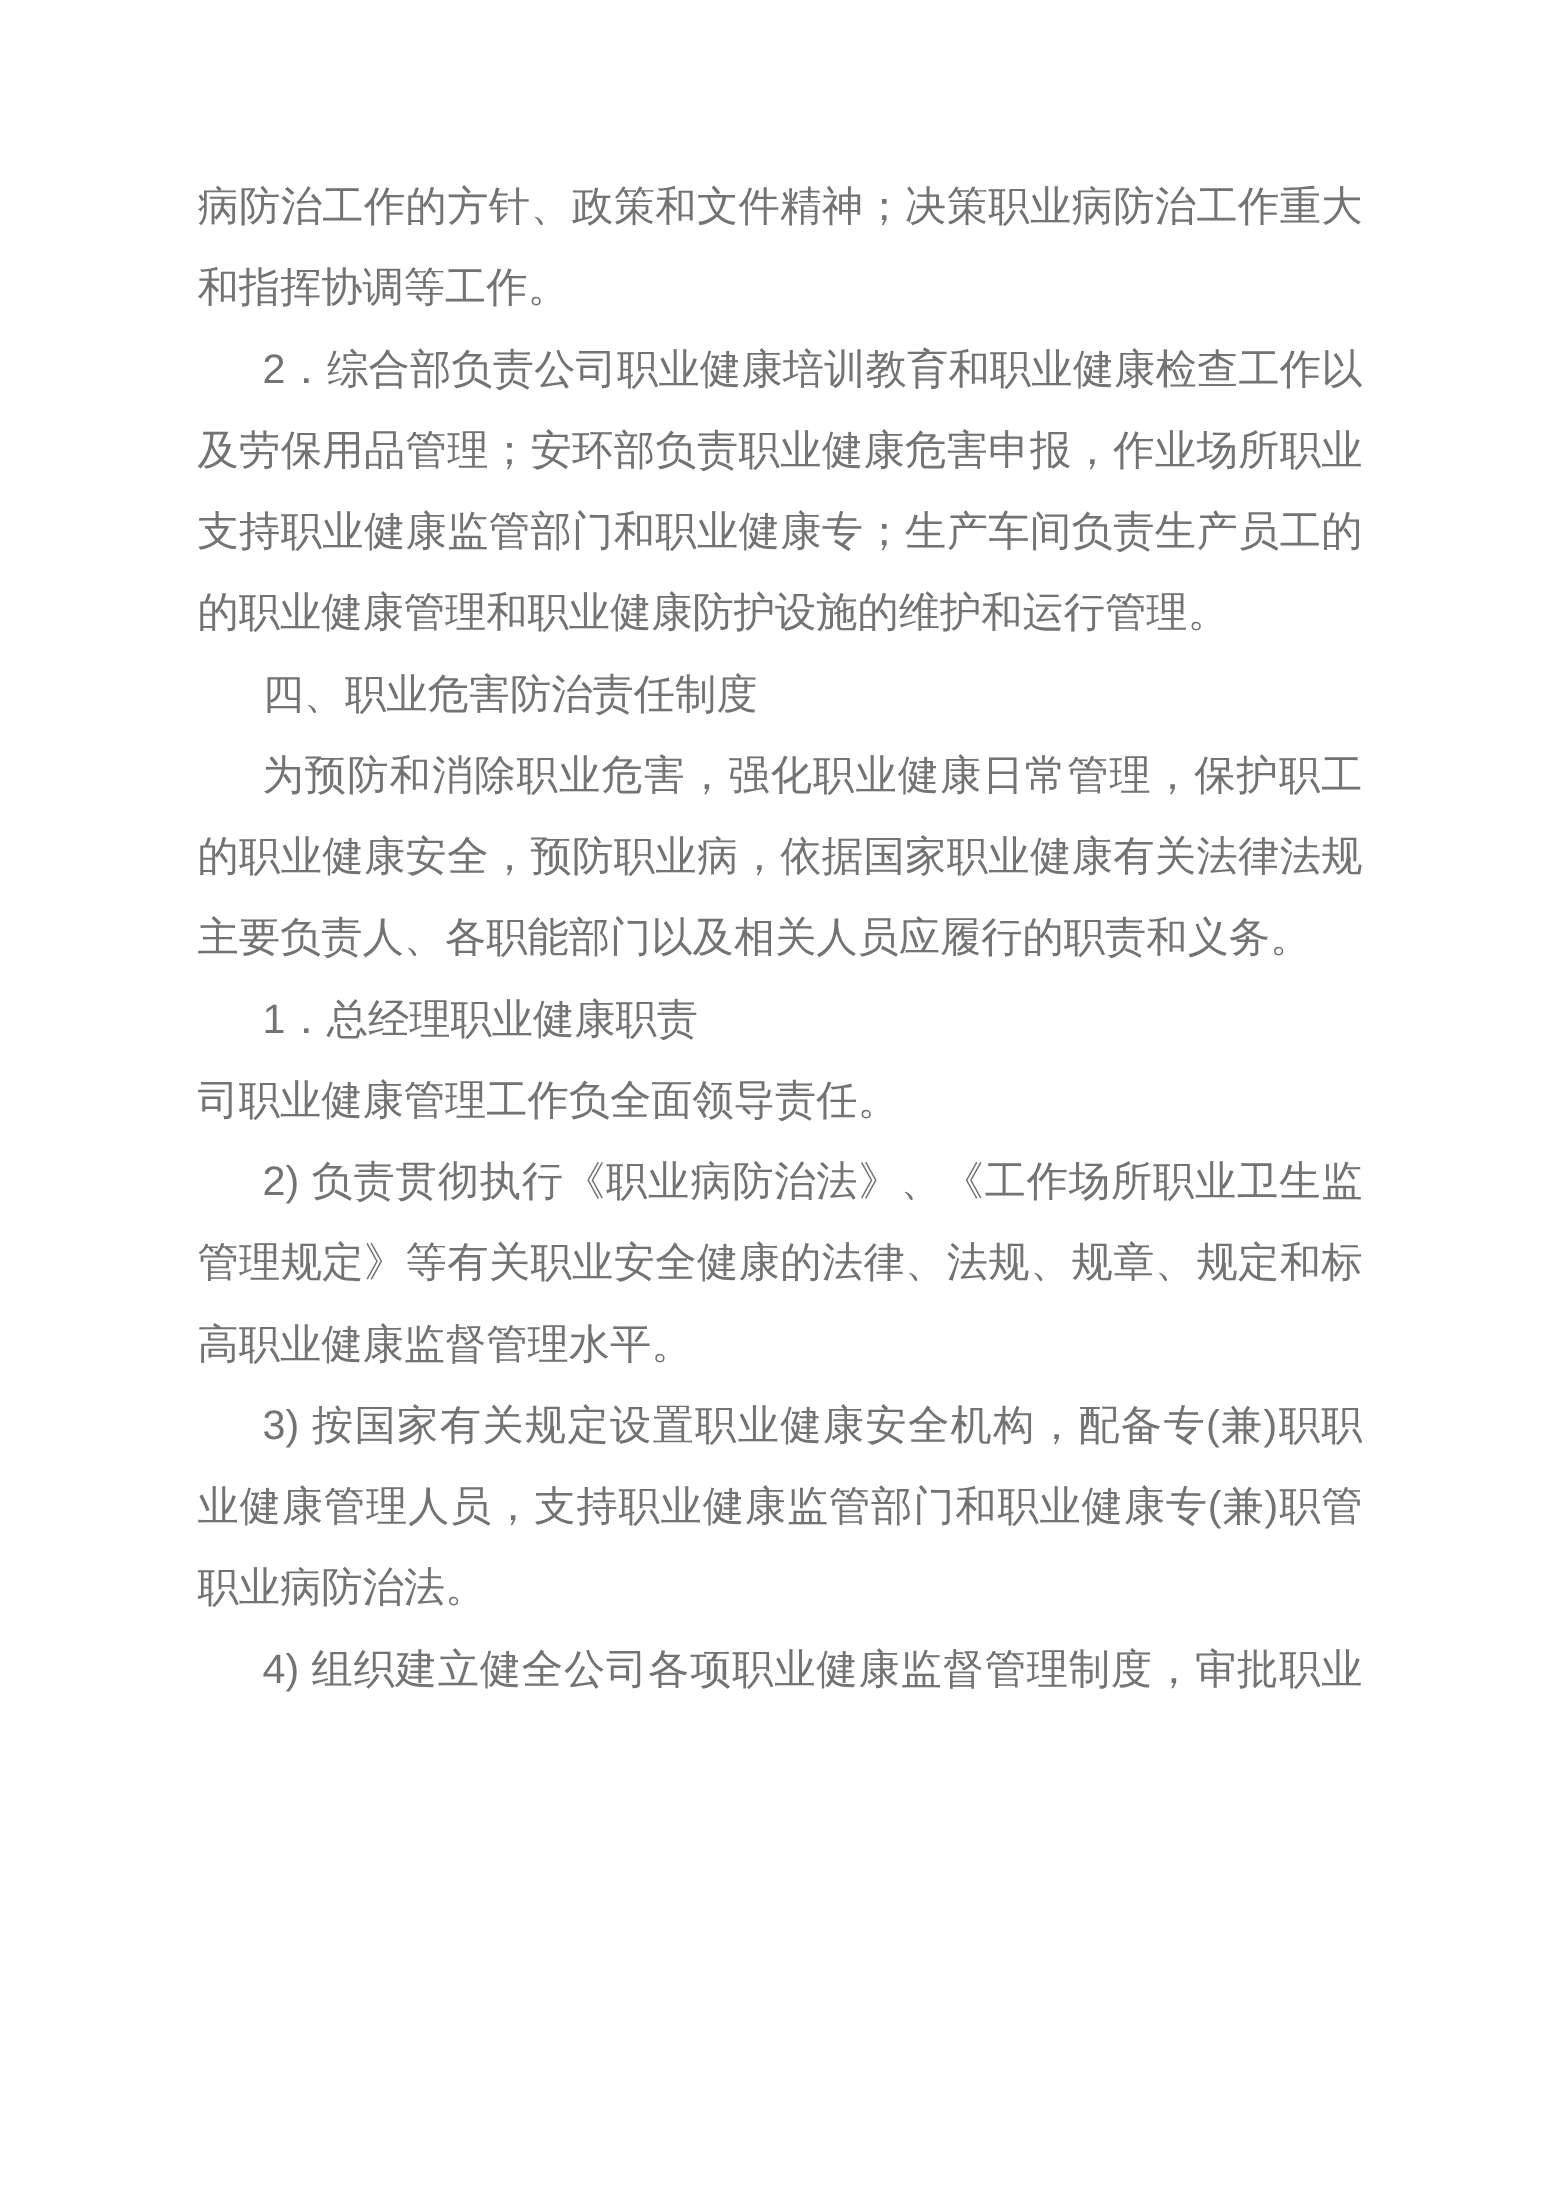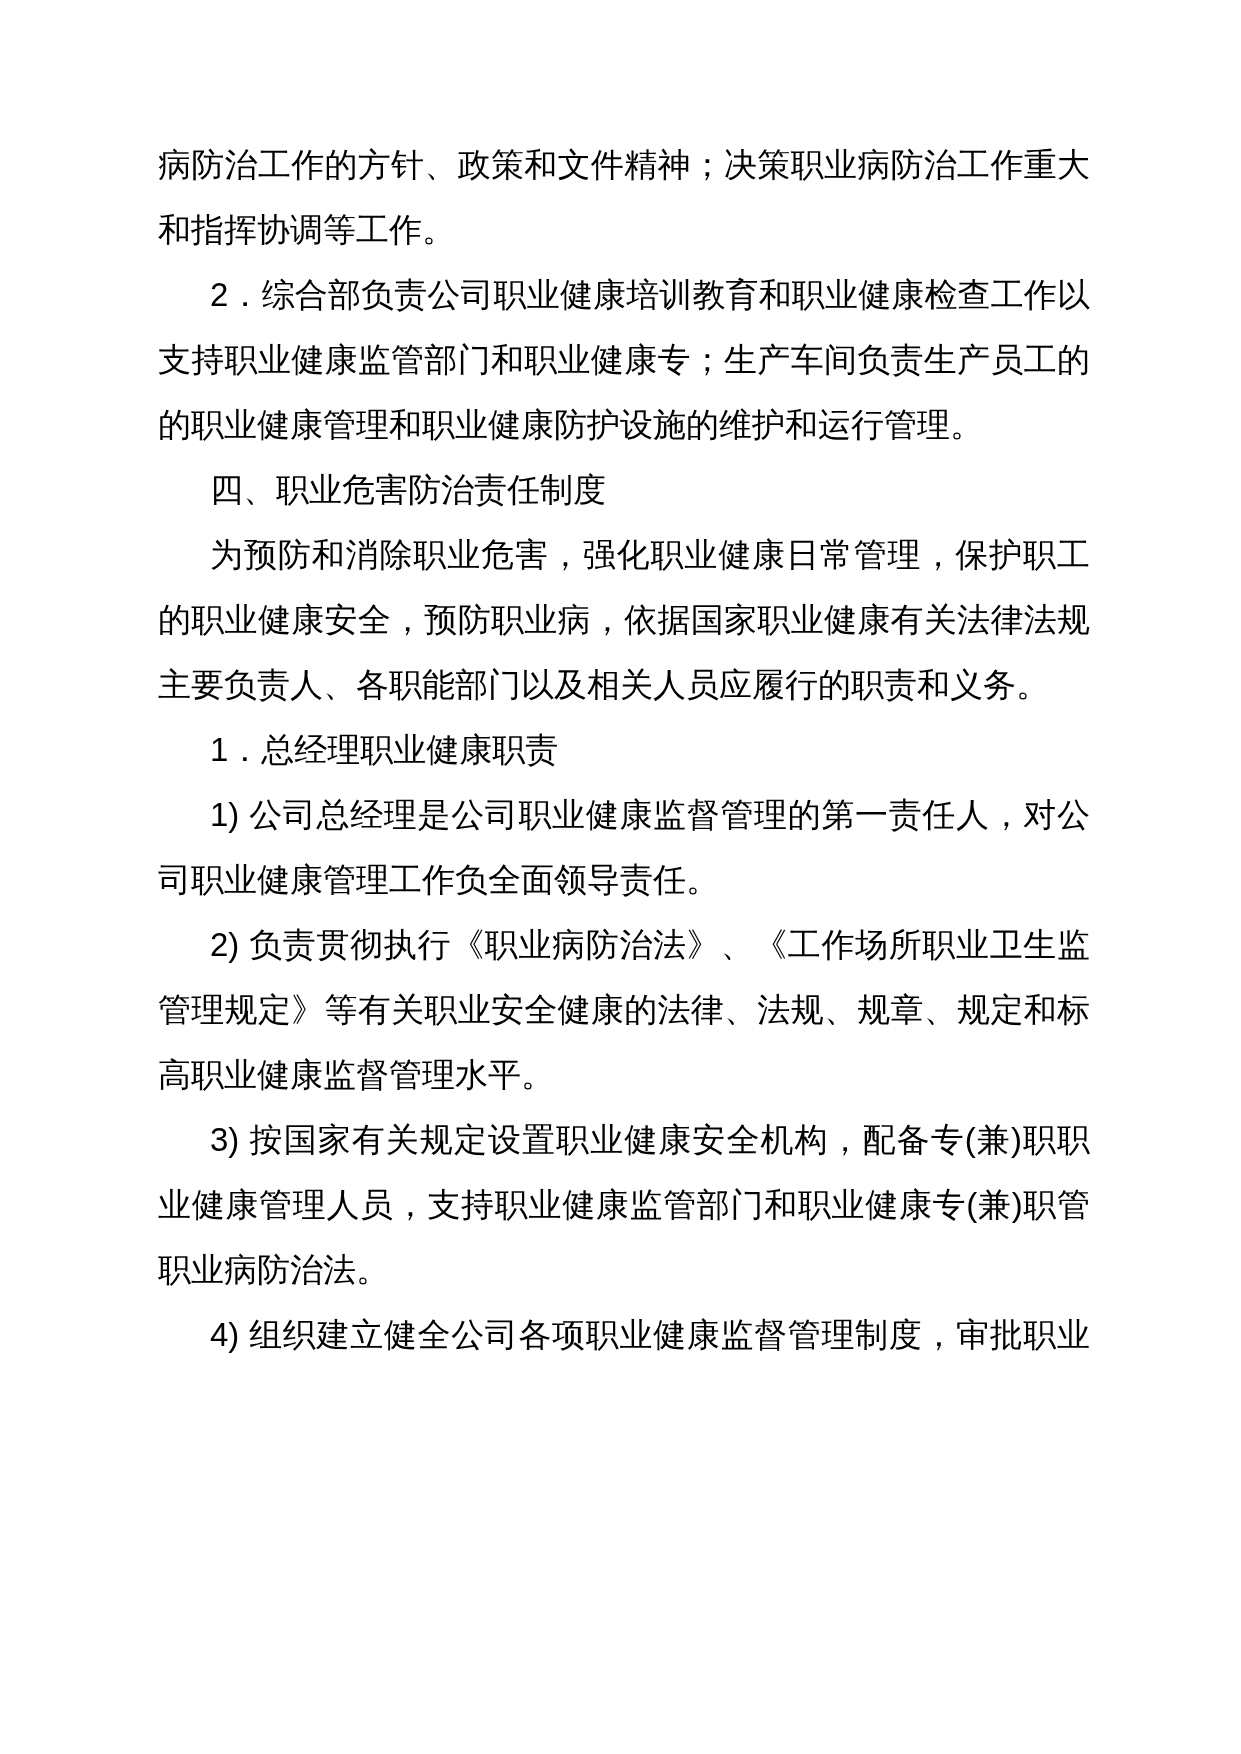--- a/index.html
+++ b/index.html
@@ -7,21 +7,21 @@
     padding: 0;
     background: #ffffff;
   }
   .page {
     position: relative;
     width: 1239px;
     height: 1754px;
     background: #ffffff;
     overflow: hidden;
     font-family: "Liberation Sans", "DejaVu Sans", sans-serif;
-    color: #000000;
+    color: #737373;
   }
   .textblock {
     position: absolute;
     left: 158px;
     top: 132px;
     width: 932px;
     font-size: 33px;
     line-height: 65px;
     letter-spacing: 0;
   }
@@ -47,36 +47,36 @@
 <body>
 
 <div class="page">
   <div class="textblock">
       <div class="para body">
         <div class="line just">病防治工作的方针、政策和文件精神；决策职业病防治工作重大</div>
         <div class="line">和指挥协调等工作。</div>
       </div>
       <div class="para body">
         <div class="line just indent">2．综合部负责公司职业健康培训教育和职业健康检查工作以</div>
+        <div class="line just">及劳保用品管理；安环部负责职业健康危害申报，作业场所职业</div>
         <div class="line just">支持职业健康监管部门和职业健康专；生产车间负责生产员工的</div>
         <div class="line">的职业健康管理和职业健康防护设施的维护和运行管理。</div>
       </div>
       <div class="para heading">
         <div class="line indent">四、职业危害防治责任制度</div>
       </div>
       <div class="para body">
         <div class="line just indent">为预防和消除职业危害，强化职业健康日常管理，保护职工</div>
         <div class="line just">的职业健康安全，预防职业病，依据国家职业健康有关法律法规</div>
         <div class="line">主要负责人、各职能部门以及相关人员应履行的职责和义务。</div>
       </div>
       <div class="para heading">
         <div class="line indent">1．总经理职业健康职责</div>
       </div>
       <div class="para body">
-        <div class="line just indent">1) 公司总经理是公司职业健康监督管理的第一责任人，对公</div>
         <div class="line">司职业健康管理工作负全面领导责任。</div>
       </div>
       <div class="para body">
         <div class="line just indent">2) 负责贯彻执行《职业病防治法》、《工作场所职业卫生监督</div>
         <div class="line just">管理规定》等有关职业安全健康的法律、法规、规章、规定和标</div>
         <div class="line">高职业健康监督管理水平。</div>
       </div>
       <div class="para body">
         <div class="line just indent">3) 按国家有关规定设置职业健康安全机构，配备专(兼)职职</div>
         <div class="line just">业健康管理人员，支持职业健康监管部门和职业健康专(兼)职管</div>

